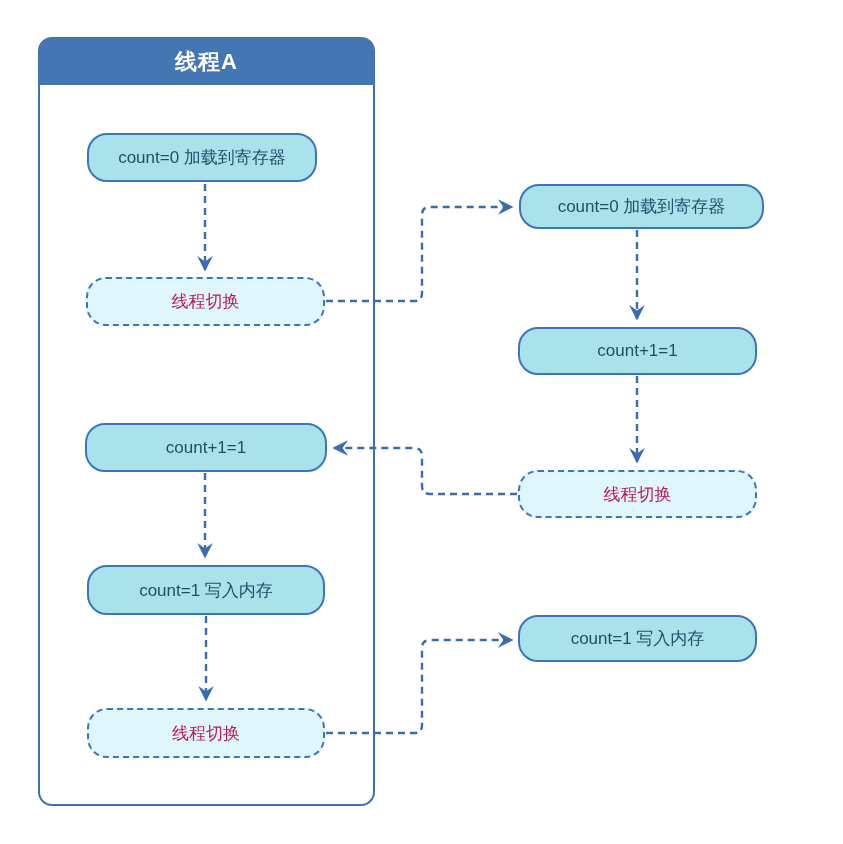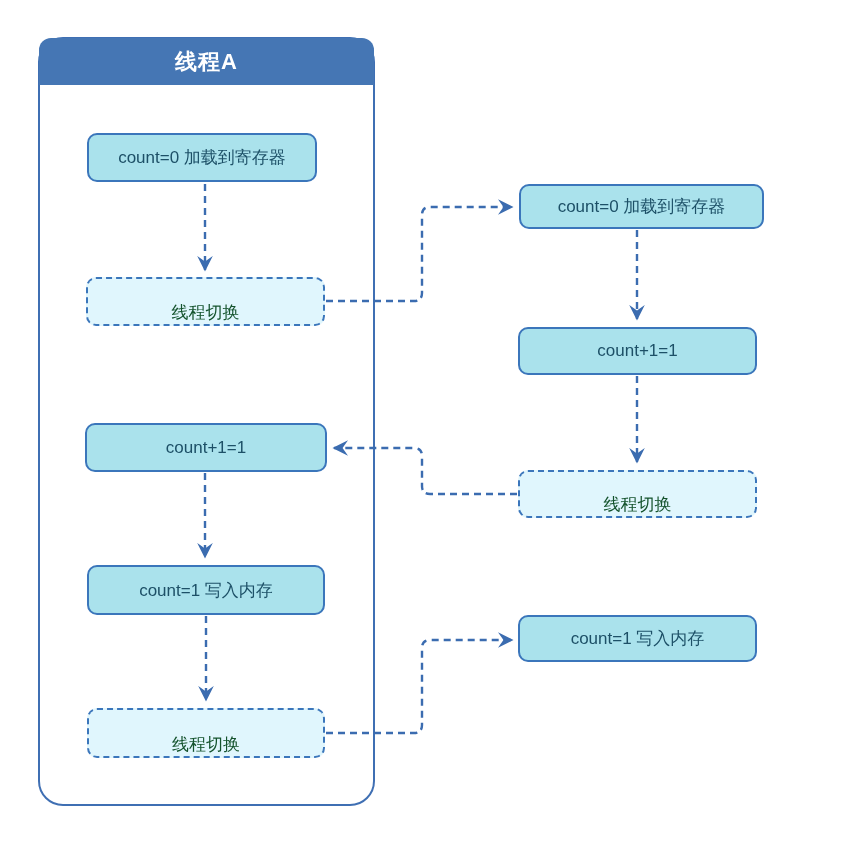--- a/index.html
+++ b/index.html
@@ -13,21 +13,21 @@
   }
   .lane {
     position: absolute;
     top: 37px;
     height: 769px;
     background: #ffffff;
     border: 2.5px solid #3f6fb3;
     border-radius: 14px;
     box-sizing: border-box;
   }
-  .lane-a { left: 38px;  width: 337px; border-radius: 25px; }
+  .lane-a { left: 38px;  width: 337px; }
   .lane-b { left: 468px; width: 340px; }
   .lane-header {
     position: absolute;
     top: -1px; left: -1px; right: -1px;
     height: 47px;
     background: #4576b4;
     border-radius: 12px 12px 0 0;
     display: flex;
     align-items: center;
     justify-content: center;
@@ -35,34 +35,33 @@
     font-size: 22px;
     font-weight: bold;
     letter-spacing: 1px;
   }
   .node {
     position: absolute;
     box-sizing: border-box;
     display: flex;
     align-items: center;
     justify-content: center;
-    border-radius: 10px;
+    border-radius: 20px;
     font-size: 17px;
     z-index: 3;
   }
   .node.solid {
     background: #aae2ec;
     border: 2.5px solid #3b76bb;
     color: #1d5067;
   }
   .node.dashed {
     background: #e0f6fd;
     border: 2px dashed #3b76bb;
-    color: #14532d;
-    align-items: flex-end;
+    color: #be185d;
   }
   
   .n-a1 { left: 87px;  top: 133px; width: 230px; height: 49px; }
   .n-a2 { left: 86px;  top: 277px; width: 239px; height: 49px; }
   .n-a3 { left: 85px;  top: 423px; width: 242px; height: 49px; }
   .n-a4 { left: 87px;  top: 565px; width: 238px; height: 50px; }
   .n-a5 { left: 87px;  top: 708px; width: 238px; height: 50px; }
   .n-b1 { left: 519px; top: 184px; width: 245px; height: 45px; }
   .n-b2 { left: 518px; top: 327px; width: 239px; height: 48px; }
   .n-b3 { left: 518px; top: 470px; width: 239px; height: 48px; }

